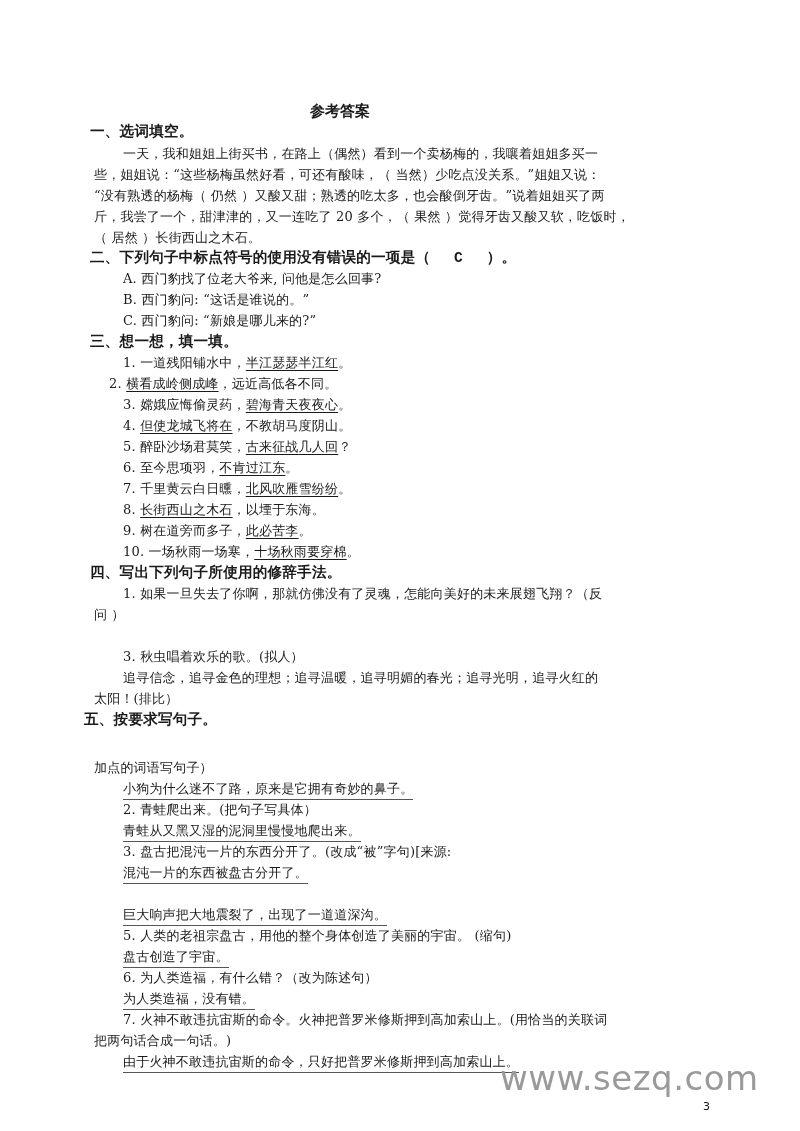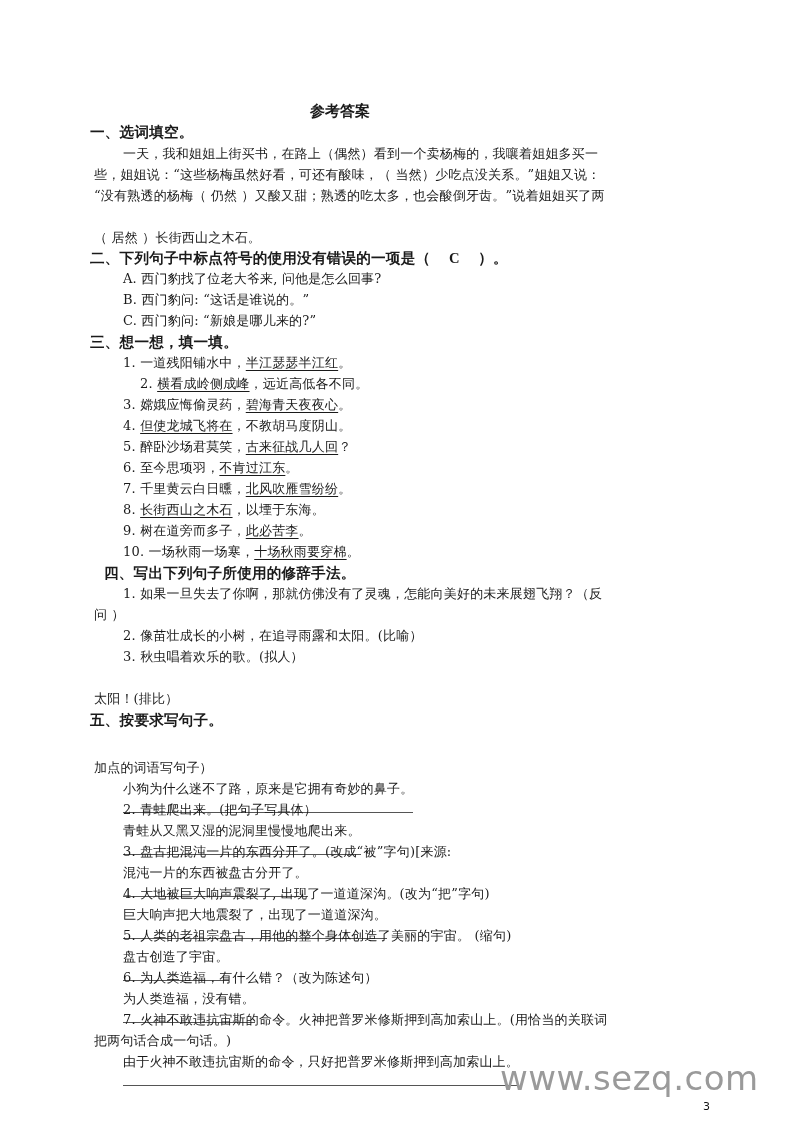--- a/index.html
+++ b/index.html
@@ -12,25 +12,25 @@
     .line {
       position: absolute; white-space: nowrap; font-size: 13px; line-height: 20px;
       letter-spacing: 0.2px;
     }
     .title {
       position: absolute; left: 0; width: 680px; top: 101px; text-align: center;
       font-family: "DejaVu Sans", "Liberation Sans", sans-serif; font-weight: bold;
       font-size: 15px; line-height: 20px;
     }
     .heading {
-      font-family: Liberation Serif, serif; font-weight: bold; font-size: 14.6px;
+      font-family: Liberation Mono, monospace; font-weight: bold; font-size: 14.6px;
     }
     .ul { text-decoration: underline; text-underline-offset: 3px; text-decoration-thickness: 1px; }
     .ans-ul {
-      border-bottom: 1.5px solid #555; padding-bottom: 16px;
+      border-bottom: 1.5px solid #555; padding-bottom: 3px;
     }
     .dot { position: relative; }
     .dot::after {
       content: ""; position: absolute; left: 50%; bottom: -5px; width: 2.5px; height: 2.5px;
       margin-left: -1px; border-radius: 50%; background: #1a1a1a;
     }
     .watermark {
       position: absolute; left: 500px; top: 1058px;
       font-family: "DejaVu Sans", "Liberation Sans", sans-serif;
       font-size: 34px; color: #9a9a9a; letter-spacing: 0.5px; line-height: 40px;
@@ -44,56 +44,56 @@
 <body>
 
 <div class="page">
 
   <div class="title">参考答案</div>
 
   <div class="line heading" style="left:90px; top:122px;">一、选词填空。</div>
   <div class="line" style="left:123px; top:144px;">一天，我和姐姐上街买书，在路上（偶然）看到一个卖杨梅的，我嚷着姐姐多买一</div>
   <div class="line" style="left:94px; top:165px;">些，姐姐说：“这些杨梅虽然好看，可还有酸味，（ 当然）少吃点没关系。”姐姐又说：</div>
   <div class="line" style="left:94px; top:186px;">“没有熟透的杨梅（ 仍然 ）又酸又甜；熟透的吃太多，也会酸倒牙齿。”说着姐姐买了两</div>
+  <div class="line" style="left:94px; top:207px;">斤，我尝了一个，甜津津的，又一连吃了 20 多个，（ 果然 ）觉得牙齿又酸又软，吃饭时，</div>
   <div class="line" style="left:94px; top:228px;">（ 居然 ）长街西山之木石。</div>
 
   <div class="line heading" style="left:90px; top:248px;">二、下列句子中标点符号的使用没有错误的一项是（　 C　 ）。</div>
   <div class="line" style="left:123px; top:269px;">A. 西门豹找了位老大爷来, 问他是怎么回事?</div>
   <div class="line" style="left:123px; top:290px;">B. 西门豹问: “这话是谁说的。”</div>
   <div class="line" style="left:123px; top:311px;">C. 西门豹问: “新娘是哪儿来的?”</div>
 
   <div class="line heading" style="left:90px; top:332px;">三、想一想，填一填。</div>
   <div id="s3-list">
       <div class="line" style="left: 123px; top: 353px;"><span>1. </span><span>一道残阳铺水中，</span><span class="ul">半江瑟瑟半江红</span><span>。</span></div>
-      <div class="line" style="left: 140px; top: 374px;"><span>2. </span><span class="ul">横看成岭侧成峰</span><span>，远近高低各不同。</span><span></span></div>
+      <div class="line" style="left: 109px; top: 374px;"><span>2. </span><span class="ul">横看成岭侧成峰</span><span>，远近高低各不同。</span><span></span></div>
       <div class="line" style="left: 123px; top: 395px;"><span>3. </span><span>嫦娥应悔偷灵药，</span><span class="ul">碧海青天夜夜心</span><span>。</span></div>
       <div class="line" style="left: 123px; top: 416px;"><span>4. </span><span class="ul">但使龙城飞将在</span><span>，不教胡马度阴山。</span><span></span></div>
       <div class="line" style="left: 123px; top: 437px;"><span>5. </span><span>醉卧沙场君莫笑，</span><span class="ul">古来征战几人回</span><span>？</span></div>
       <div class="line" style="left: 123px; top: 458px;"><span>6. </span><span>至今思项羽，</span><span class="ul">不肯过江东</span><span>。</span></div>
       <div class="line" style="left: 123px; top: 479px;"><span>7. </span><span>千里黄云白日曛，</span><span class="ul">北风吹雁雪纷纷</span><span>。</span></div>
       <div class="line" style="left: 123px; top: 500px;"><span>8. </span><span class="ul">长街西山之木石</span><span>，以堙于东海。</span><span></span></div>
       <div class="line" style="left: 123px; top: 521px;"><span>9. </span><span>树在道旁而多子，</span><span class="ul">此必苦李</span><span>。</span></div>
       <div class="line" style="left: 123px; top: 542px;"><span>10. </span><span>一场秋雨一场寒，</span><span class="ul">十场秋雨要穿棉</span><span>。</span></div>
     </div>
 
-  <div class="line heading" style="left:104px; top:563px;text-align:center;">四、写出下列句子所使用的修辞手法。</div>
+  <div class="line heading" style="left:90px; top:563px;text-align:center;">四、写出下列句子所使用的修辞手法。</div>
   <div class="line" style="left:123px; top:584px;">1. 如果一旦失去了你啊，那就仿佛没有了灵魂，怎能向美好的未来展翅飞翔？（反</div>
   <div class="line" style="left:94px; top:605px;">问 ）</div>
-  <div class="line" style="left:123px; top:626px;">2. 像苗壮成长的小树，在追寻雨露和太阳。(比喻）</div>
   <div class="line" style="left:123px; top:647px;">3. 秋虫唱着欢乐的歌。(拟人）</div>
+  <div class="line" style="left:123px; top:668px;">追寻信念，追寻金色的理想；追寻温暖，追寻明媚的春光；追寻光明，追寻火红的</div>
   <div class="line" style="left:94px; top:689px;">太阳！(排比）</div>
 
-  <div class="line heading" style="left:90px; top:710px;text-align:center;">五、按要求写句子。</div>
+  <div class="line heading" style="left:84px; top:710px;text-align:center;">五、按要求写句子。</div>
   <div class="line" style="left:94px; top:758px;">加点的词语写句子）</div>
   <div class="line" style="left:123px; top:779px;"><span class="ans-ul">小狗为什么迷不了路，原来是它拥有奇妙的鼻子。</span></div>
   <div class="line" style="left:123px; top:800px;">2. 青蛙爬出来。(把句子写具体）</div>
   <div class="line" style="left:123px; top:821px;"><span class="ans-ul">青蛙从又黑又湿的泥洞里慢慢地爬出来。</span></div>
   <div class="line" style="left:123px; top:842px;">3. 盘古把混沌一片的东西分开了。(改成“被”字句)[来源:</div>
   <div class="line" style="left:123px; top:863px;"><span class="ans-ul">混沌一片的东西被盘古分开了。</span></div>
-  <div class="line" style="left:123px; top:884px;">4. 大地被巨大响声震裂了, 出现了一道道深沟。(改为“把”字句)</div>
   <div class="line" style="left:123px; top:905px;"><span class="ans-ul">巨大响声把大地震裂了，出现了一道道深沟。</span></div>
   <div class="line" style="left:123px; top:926px;">5. 人类的老祖宗盘古，用他的整个身体创造了美丽的宇宙。 (缩句)</div>
   <div class="line" style="left:123px; top:947px;"><span class="ans-ul">盘古创造了宇宙。</span></div>
   <div class="line" style="left:123px; top:968px;">6. 为人类造福，有什么错？（改为陈述句）</div>
   <div class="line" style="left:123px; top:989px;"><span class="ans-ul">为人类造福，没有错。</span></div>
   <div class="line" style="left:123px; top:1010px;">7. 火神不敢违抗宙斯的命令。火神把普罗米修斯押到高加索山上。(用恰当的关联词</div>
   <div class="line" style="left:94px; top:1031px;">把两句话合成一句话。)</div>
   <div class="line" style="left:123px; top:1052px;"><span class="ans-ul">由于火神不敢违抗宙斯的命令，只好把普罗米修斯押到高加索山上。</span></div>
 
   <div class="watermark">www.sezq.com</div>

